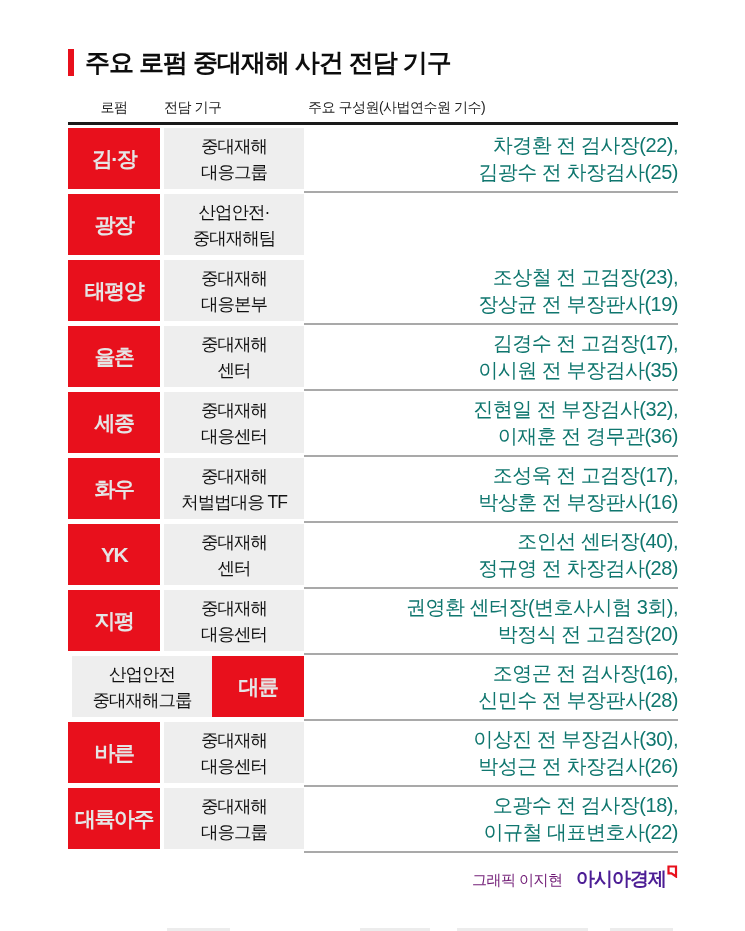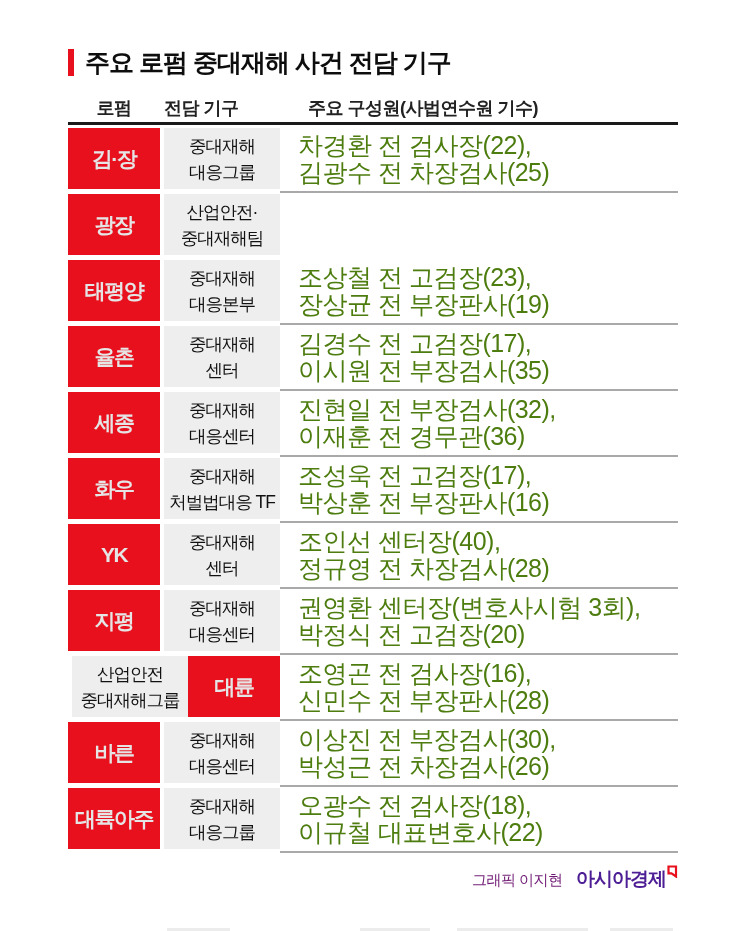--- a/index.html
+++ b/index.html
@@ -17,43 +17,43 @@
     color:#111;
   }
   .canvas{position:absolute;left:68px;top:46px;width:610px;}
 
   
   .title-row{display:flex;align-items:center;margin-bottom:14px;}
   .title-bar{width:6px;height:27px;background:var(--red);margin-right:11px;flex:0 0 auto;}
   .title-text{font-size:25px;font-weight:bold;letter-spacing:-1px;color:#0d0d0d;white-space:nowrap;}
 
   
-  .thead{display:flex;align-items:center;height:29px;font-size:18px;letter-spacing:-0.5px;color:#222;font-weight:bold;}
+  .thead{display:flex;align-items:center;height:29px;font-size:14px;letter-spacing:-0.5px;color:#222;}
   .th-firm{width:92px;text-align:center;}
   .th-org{width:116px;margin-left:4px;text-align:left;}
   .th-members{flex:1;padding-left:28px;}
 
   
   .tbl{border-top:3px solid var(--top-border);padding-top:3px;}
   .row{display:flex;height:61px;margin-bottom:5px;}
   .cell{display:flex;}
   .firm{
     width:92px;flex:0 0 auto;background:var(--red);color:#e5e5e5;
     font-weight:bold;font-size:21px;letter-spacing:-1.5px;
     align-items:center;justify-content:center;white-space:nowrap;
   }
   .org{
-    width:116px;flex:0 0 auto;margin-left:4px;background:var(--org-bg);
+    width:140px;flex:0 0 auto;margin-left:4px;background:var(--org-bg);
     font-size:17.5px;line-height:26px;letter-spacing:-1px;color:#111;
     flex-direction:column;align-items:center;justify-content:center;white-space:nowrap;
   }
   .members{
     flex:1;padding-left:18px;position:relative;
-    font-size:25px;line-height:27px;letter-spacing:-0.5px;color:#4d7c0f;
-    flex-direction:column;justify-content:center;white-space:nowrap;
+    font-size:20px;line-height:27px;letter-spacing:-0.5px;color:#0f766e;
+    flex-direction:column;justify-content:center;white-space:nowrap;text-align:right;
   }
   .members::after{
     content:'';position:absolute;left:0;right:0;bottom:-4px;height:2px;background:var(--divider);
   }
 
   
   .footer{margin-top:17px;text-align:right;white-space:nowrap;}
   .credit{font-size:15px;color:#701a75;letter-spacing:-0.5px;}
   .brand{font-size:19px;font-weight:800;color:#4c1d95;letter-spacing:-1px;margin-left:9px;}
   .brand-mark{display:inline-block;vertical-align:top;margin-left:1px;margin-top:-2px;}

